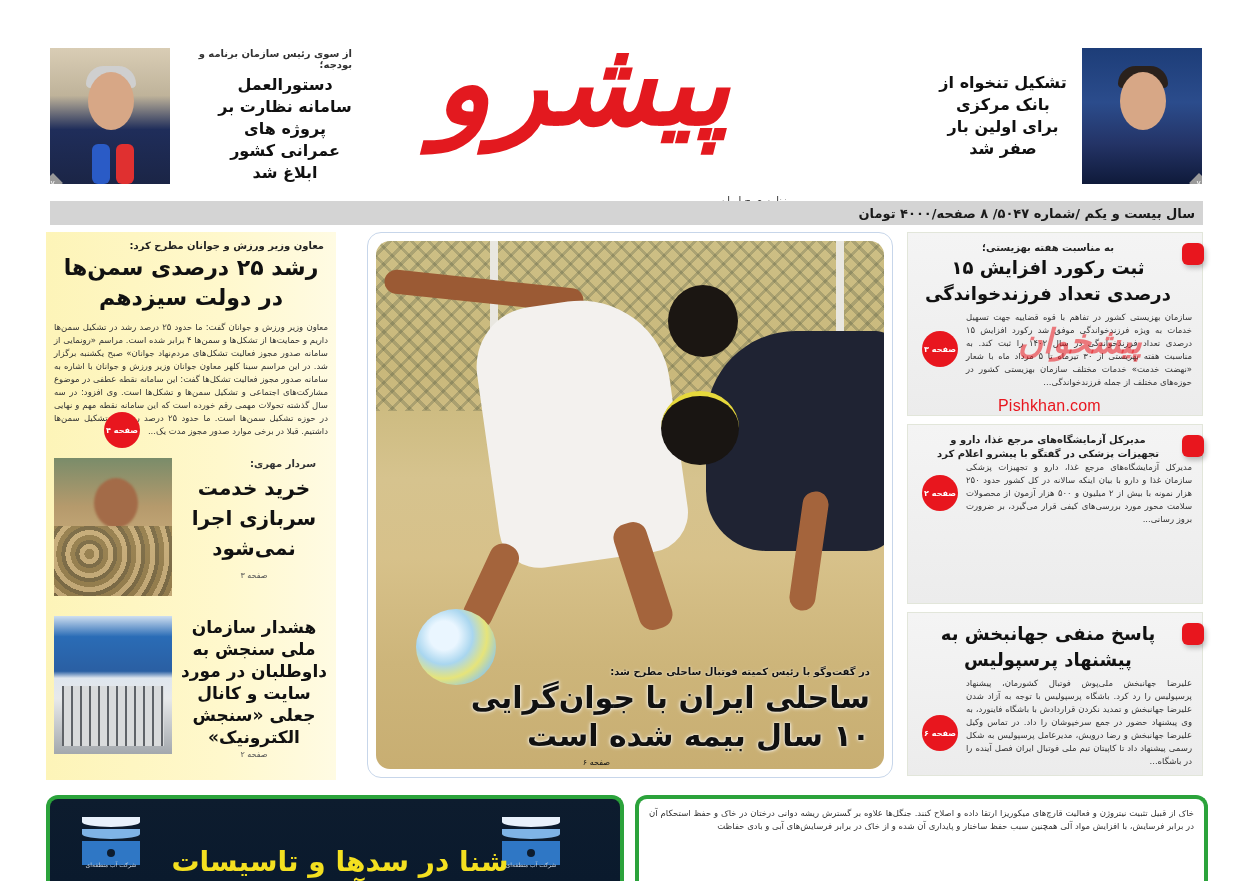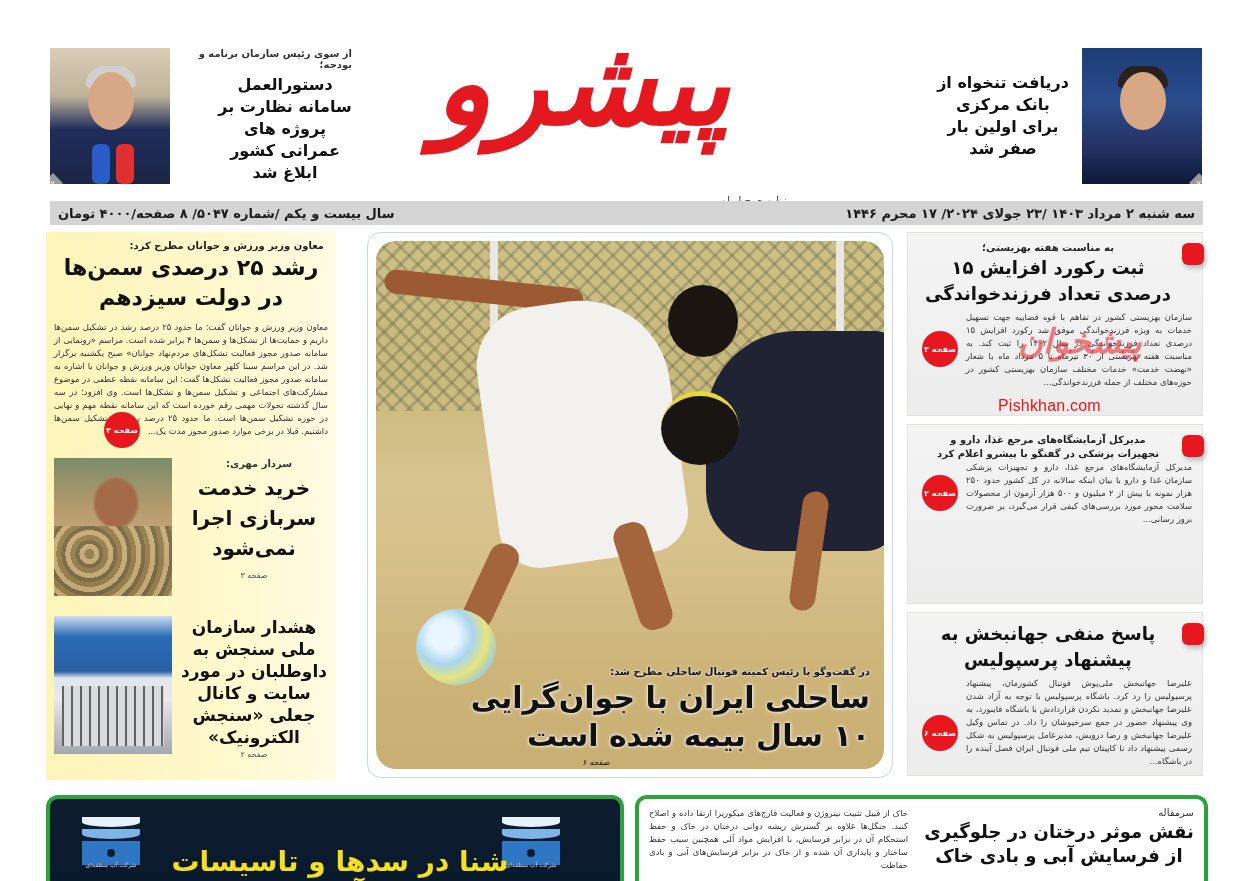--- a/index.html
+++ b/index.html
@@ -37,21 +37,21 @@
   .rbox .bullet { position: absolute; top: 10px; right: -2px; width: 22px; height: 22px; border-radius: 6px; background: #e8161e; box-shadow: 2px 3px 5px rgba(0,0,0,0.25); }
   .rbox-kicker { font-size: 10px; font-weight: bold; text-align: center; color: #222; line-height: 14px; padding: 0 24px 0 10px; }
   .rbox-title { font-size: 18px; font-weight: bold; text-align: center; line-height: 26px; color: #111; padding: 0 18px 4px 4px; }
   .rbox-body { font-size: 8.5px; line-height: 13px; color: #333; text-align: justify; padding-left: 48px; position: relative; }
   .page-badge { position: absolute; left: 4px; width: 36px; height: 36px; border-radius: 50%; background: #e8161e; color: #fff; font-size: 8px; font-weight: bold; display: flex; align-items: center; justify-content: center; }
   .watermark { position: absolute; left: 90px; top: 164px; font-size: 16px; color: #e8161e; font-family: "Liberation Sans", sans-serif; letter-spacing: 0.2px; }
   .watermark-ar { position: absolute; left: 110px; top: 88px; font-size: 34px; color: rgba(232,22,30,0.55); font-weight: bold; font-family: "DejaVu Serif", serif; font-style: italic; }
 
   
   .center-card { position: absolute; top: 232px; left: 367px; width: 526px; height: 546px; border: 1px solid #c7d6ea; border-radius: 14px; padding: 8px; background: #fff; }
-  .photo { position: relative; width: 100%; height: 100%; border-radius: 20px; overflow: hidden;
+  .photo { position: relative; width: 100%; height: 100%; border-radius: 14px; overflow: hidden;
     background: linear-gradient(180deg,#cdbf85 0%,#c9b87b 25%,#d6c38e 45%,#d7c18a 60%,#cdb57a 80%,#c8ae72 100%); }
   .net { position: absolute; top: 0; left: 0; right: 0; height: 170px; background:
     repeating-linear-gradient(45deg, rgba(70,80,60,0.25) 0 3px, transparent 3px 12px),
     repeating-linear-gradient(-45deg, rgba(70,80,60,0.25) 0 3px, transparent 3px 12px); }
   .post { position: absolute; top: 0; width: 8px; height: 160px; background: #e9e7e0; }
   .player-white { position: absolute; left: 110px; top: 60px; width: 190px; height: 260px; background: #f3f1ee; border-radius: 60px 90px 40px 40px; transform: rotate(-8deg); }
   .player-white-head { position: absolute; left: 292px; top: 44px; width: 70px; height: 72px; border-radius: 50%; background: #1b1612; }
   .arm { position: absolute; left: 8px; top: 38px; width: 200px; height: 24px; background: #9b5a34; border-radius: 12px; transform: rotate(6deg); }
   .player-dark { position: absolute; left: 330px; top: 90px; width: 190px; height: 220px; background: #1f2333; border-radius: 90px 20px 30px 60px; }
   .player-dark-head { position: absolute; left: 285px; top: 150px; width: 78px; height: 74px; border-radius: 50%; background: #191512; border-top: 5px solid #e6d83c; }
@@ -64,21 +64,21 @@
   .photo-page { position: absolute; left: 10px; bottom: 2px; font-size: 8px; color: #111; left: auto; right: 274px; }
 
   
   .left-col { position: absolute; top: 232px; left: 46px; width: 290px; height: 548px; background: linear-gradient(90deg,#fdf4b8 0%,#fff8cc 60%,#fffbe3 100%); padding: 8px 8px 8px 8px; }
   .lead-kicker { font-size: 10px; font-weight: bold; text-align: right; color: #222; margin-right: 4px; }
   .lead-title { font-size: 22px; font-weight: bold; text-align: center; line-height: 30px; color: #111; margin: 2px 0 8px 0; }
   .lead-body { font-size: 8.5px; line-height: 13px; color: #333; text-align: justify; position: relative; padding-bottom: 4px; }
   .lead-body .page-badge { bottom: -6px; left: 14px; margin-left: 36px; }
   .story-row { display: flex; flex-direction: row; gap: 8px; margin-top: 16px; align-items: flex-start; }
   .story-text { flex: 1; text-align: center; }
-  .story-kicker { font-size: 10px; font-weight: bold; color: #333; text-align: right; margin-right: 36px; margin-bottom: 4px; }
+  .story-kicker { font-size: 10px; font-weight: bold; color: #333; text-align: right; margin-right: 12px; margin-bottom: 4px; }
   .story-title { font-size: 20px; font-weight: bold; line-height: 30px; color: #111; }
   .story-title.small { font-size: 17px; line-height: 22px; }
   .story-page { font-size: 8px; color: #555; margin-top: 8px; }
   .story-img { width: 118px; height: 138px; flex: 0 0 118px; position: relative; overflow: hidden; }
   .soldiers { background: linear-gradient(180deg,#7a8c6a 0%,#b59a6c 35%,#c6a979 60%,#9c7f55 100%); }
   .soldiers::before { content: ""; position: absolute; left: 40px; top: 20px; width: 44px; height: 50px; border-radius: 50%; background: #a36b48; filter: blur(1px); }
   .soldiers::after { content: ""; position: absolute; left: 0; right: 0; bottom: 0; height: 70px; background: repeating-radial-gradient(circle at 30% 40%, #8f7a4a 0 5px, #c9b07d 5px 10px, #6f6240 10px 14px); opacity: 0.8; }
   .building { background: linear-gradient(180deg,#cfdff0 0%,#2a6cb6 15%,#2a5fa3 40%,#dfe6ee 45%,#e7e9ea 60%,#a3a8ad 100%); }
   .building::after { content: ""; position: absolute; left: 8px; right: 8px; bottom: 8px; height: 60px; background: repeating-linear-gradient(90deg,#5f6368 0 2px, #d9dbdc 2px 9px); }
 
@@ -103,21 +103,21 @@
 <header class="masthead">
   <div class="top-teaser teaser-right">
     <div class="teaser-photo p2">
       <div class="hair"></div>
         <div class="face"></div>
       <div class="page-tag" style="right:-4px;">
           <span>۷</span>
         </div>
     </div>
     <div class="teaser-text">
-      <div class="teaser-title">دریافت تنخواه از بانک مرکزی برای اولین بار صفر شد</div>
+      <div class="teaser-title">تشکیل تنخواه از بانک مرکزی برای اولین بار صفر شد</div>
     </div>
   </div>
 
   <div class="logo">
     <div class="logo-word">پیشرو</div>
     <div class="logo-sub">روزنامه صبح ایران</div>
   </div>
 
   <div class="top-teaser teaser-left">
     <div class="teaser-photo p1">
@@ -129,21 +129,20 @@
           <span>۷</span>
         </div>
     </div>
     <div class="teaser-text">
       <div class="teaser-kicker">از سوی رئیس سازمان برنامه و بودجه؛</div>
       <div class="teaser-title">دستورالعمل سامانه نظارت بر پروژه های عمرانی کشور ابلاغ شد</div>
     </div>
   </div>
 
   <div class="dateline">
-    <span>سه شنبه ۲ مرداد ۱۴۰۳ /۲۳ جولای ۲۰۲۴/ ۱۷ محرم ۱۴۴۶</span>
     <span>سال بیست و یکم /شماره ۵۰۴۷/ ۸ صفحه/۴۰۰۰ تومان</span>
   </div>
 </header>
 
 <section class="right-col">
   <article class="rbox" style="height:184px;">
     <div class="bullet"></div>
     <div class="rbox-kicker">به مناسبت هفته بهزیستی؛</div>
     <div class="rbox-title">ثبت رکورد افزایش ۱۵ درصدی تعداد فرزندخواندگی</div>
     <div class="rbox-body">
@@ -218,24 +217,20 @@
   <article class="story-row" style="margin-top:20px;">
     <div class="story-text">
       <div class="story-title small">هشدار سازمان ملی سنجش به داوطلبان در مورد سایت و کانال جعلی «سنجش الکترونیک»</div>
       <div class="story-page" style="margin-top:2px;">صفحه ۲</div>
     </div>
     <div class="story-img building"></div>
   </article>
 </section>
 
 <section class="editorial">
-  <div class="ed-head">
-    <div class="ed-kicker">سرمقاله</div>
-    <div class="ed-title">نقش موثر درختان در جلوگیری از فرسایش آبی و بادی خاک</div>
-  </div>
   <div class="ed-body">خاک از قبیل تثبیت نیتروژن و فعالیت قارچ‌های میکوریزا ارتقا داده و اصلاح کنند. جنگل‌ها علاوه بر گسترش ریشه دوانی درختان در خاک و حفظ استحکام آن در برابر فرسایش، با افزایش مواد آلی همچنین سبب حفظ ساختار و پایداری آن شده و از خاک در برابر فرسایش‌های آبی و بادی حفاظت</div>
 </section>
 
 <section class="ad">
   <div class="ad-logo" style="right:60px;">
     <div class="wave" style="background:#e8f1fb;"></div>
     <div class="wave" style="background:#7fb4e6;"></div>
     <div class="box"></div>
   </div>
   <div class="ad-logo-cap" style="right:54px;">شرکت آب منطقه‌ای</div>

